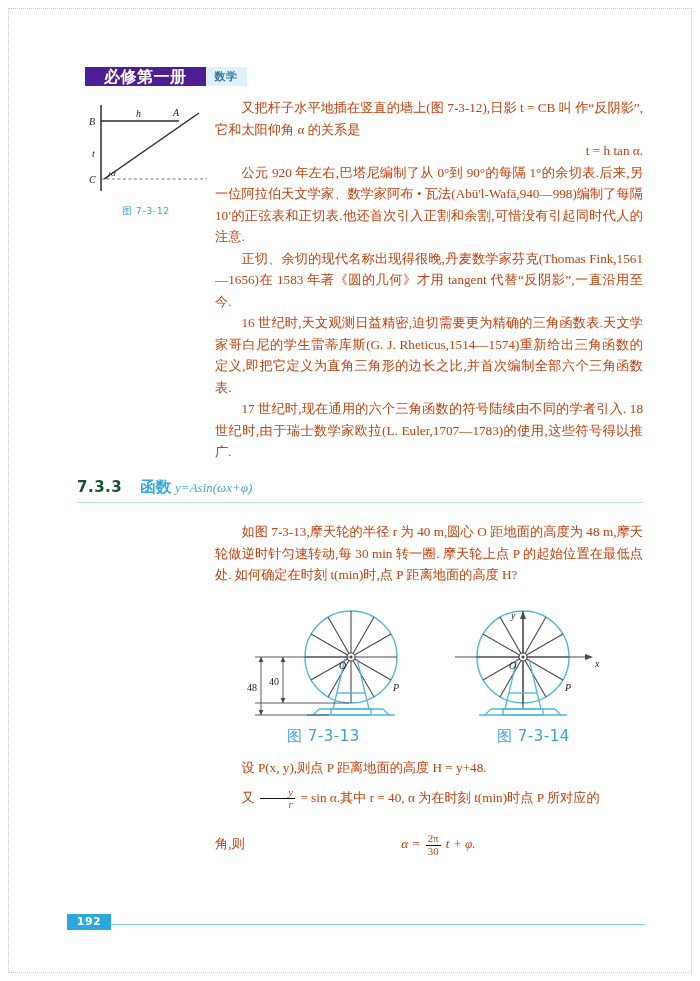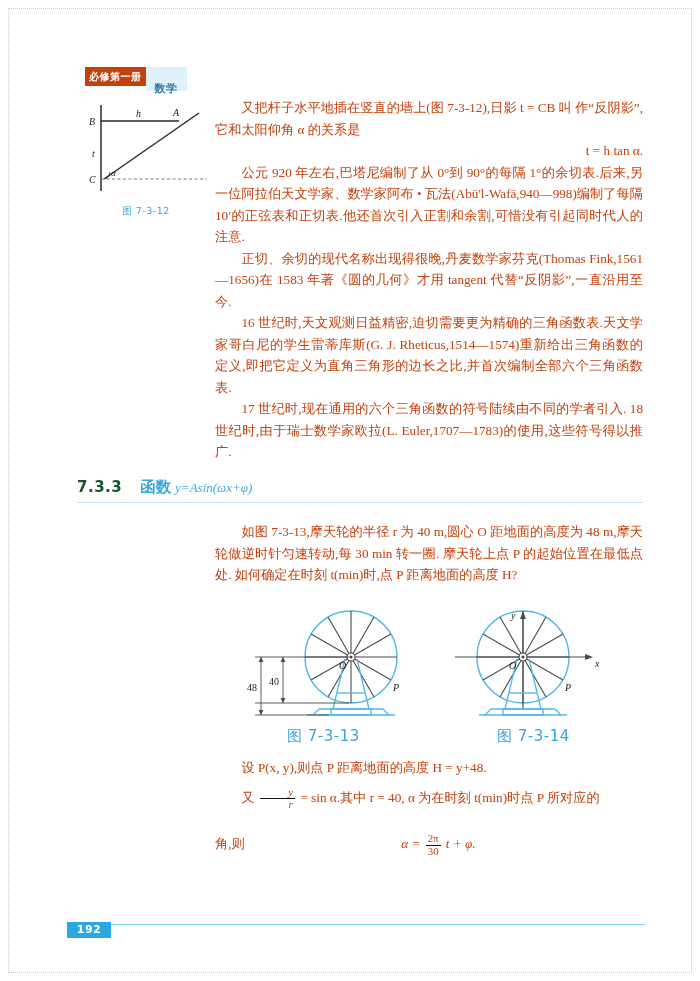--- a/index.html
+++ b/index.html
@@ -29,36 +29,36 @@
   
   .runhead {
     position: absolute;
     left: 76px;
     top: 58px;
     display: flex;
     align-items: stretch;
     height: 19px;
   }
   .runhead-book {
-    background: #c2410c;
+    background: #4c1d95;
     color: #ffffff;
     font-family: "DejaVu Sans", sans-serif;
-    font-size: 10px;
+    font-size: 16px;
     line-height: 19px;
-    padding: 0 4px;
+    padding: 0 19px;
     letter-spacing: 0.5px;
     font-weight: bold;
   }
   .runhead-subject {
     background: #dff1fb;
     color: #2f7ba8;
     font-family: "DejaVu Sans", sans-serif;
     font-size: 11px;
     line-height: 19px;
-    padding: 12px 9px;
+    padding: 0 9px;
     letter-spacing: 0.5px;
     font-weight: bold;
   }
 
   
   .fig712 {
     position: absolute;
     left: 72px;
     top: 92px;
     width: 130px;
@@ -154,21 +154,21 @@
   
   .folio {
     position: absolute;
     left: 58px;
     top: 901px;
     width: 578px;
     height: 16px;
   }
   .folio-num {
     position: absolute;
-    left: 0; top: 12px;
+    left: 0; top: 4px;
     width: 44px; height: 16px;
     background: #2aa9e0;
     color: #fff;
     font-family: "DejaVu Sans", sans-serif;
     font-size: 11px;
     font-weight: bold;
     line-height: 16px;
     text-align: center;
     letter-spacing: 0.5px;
   }

